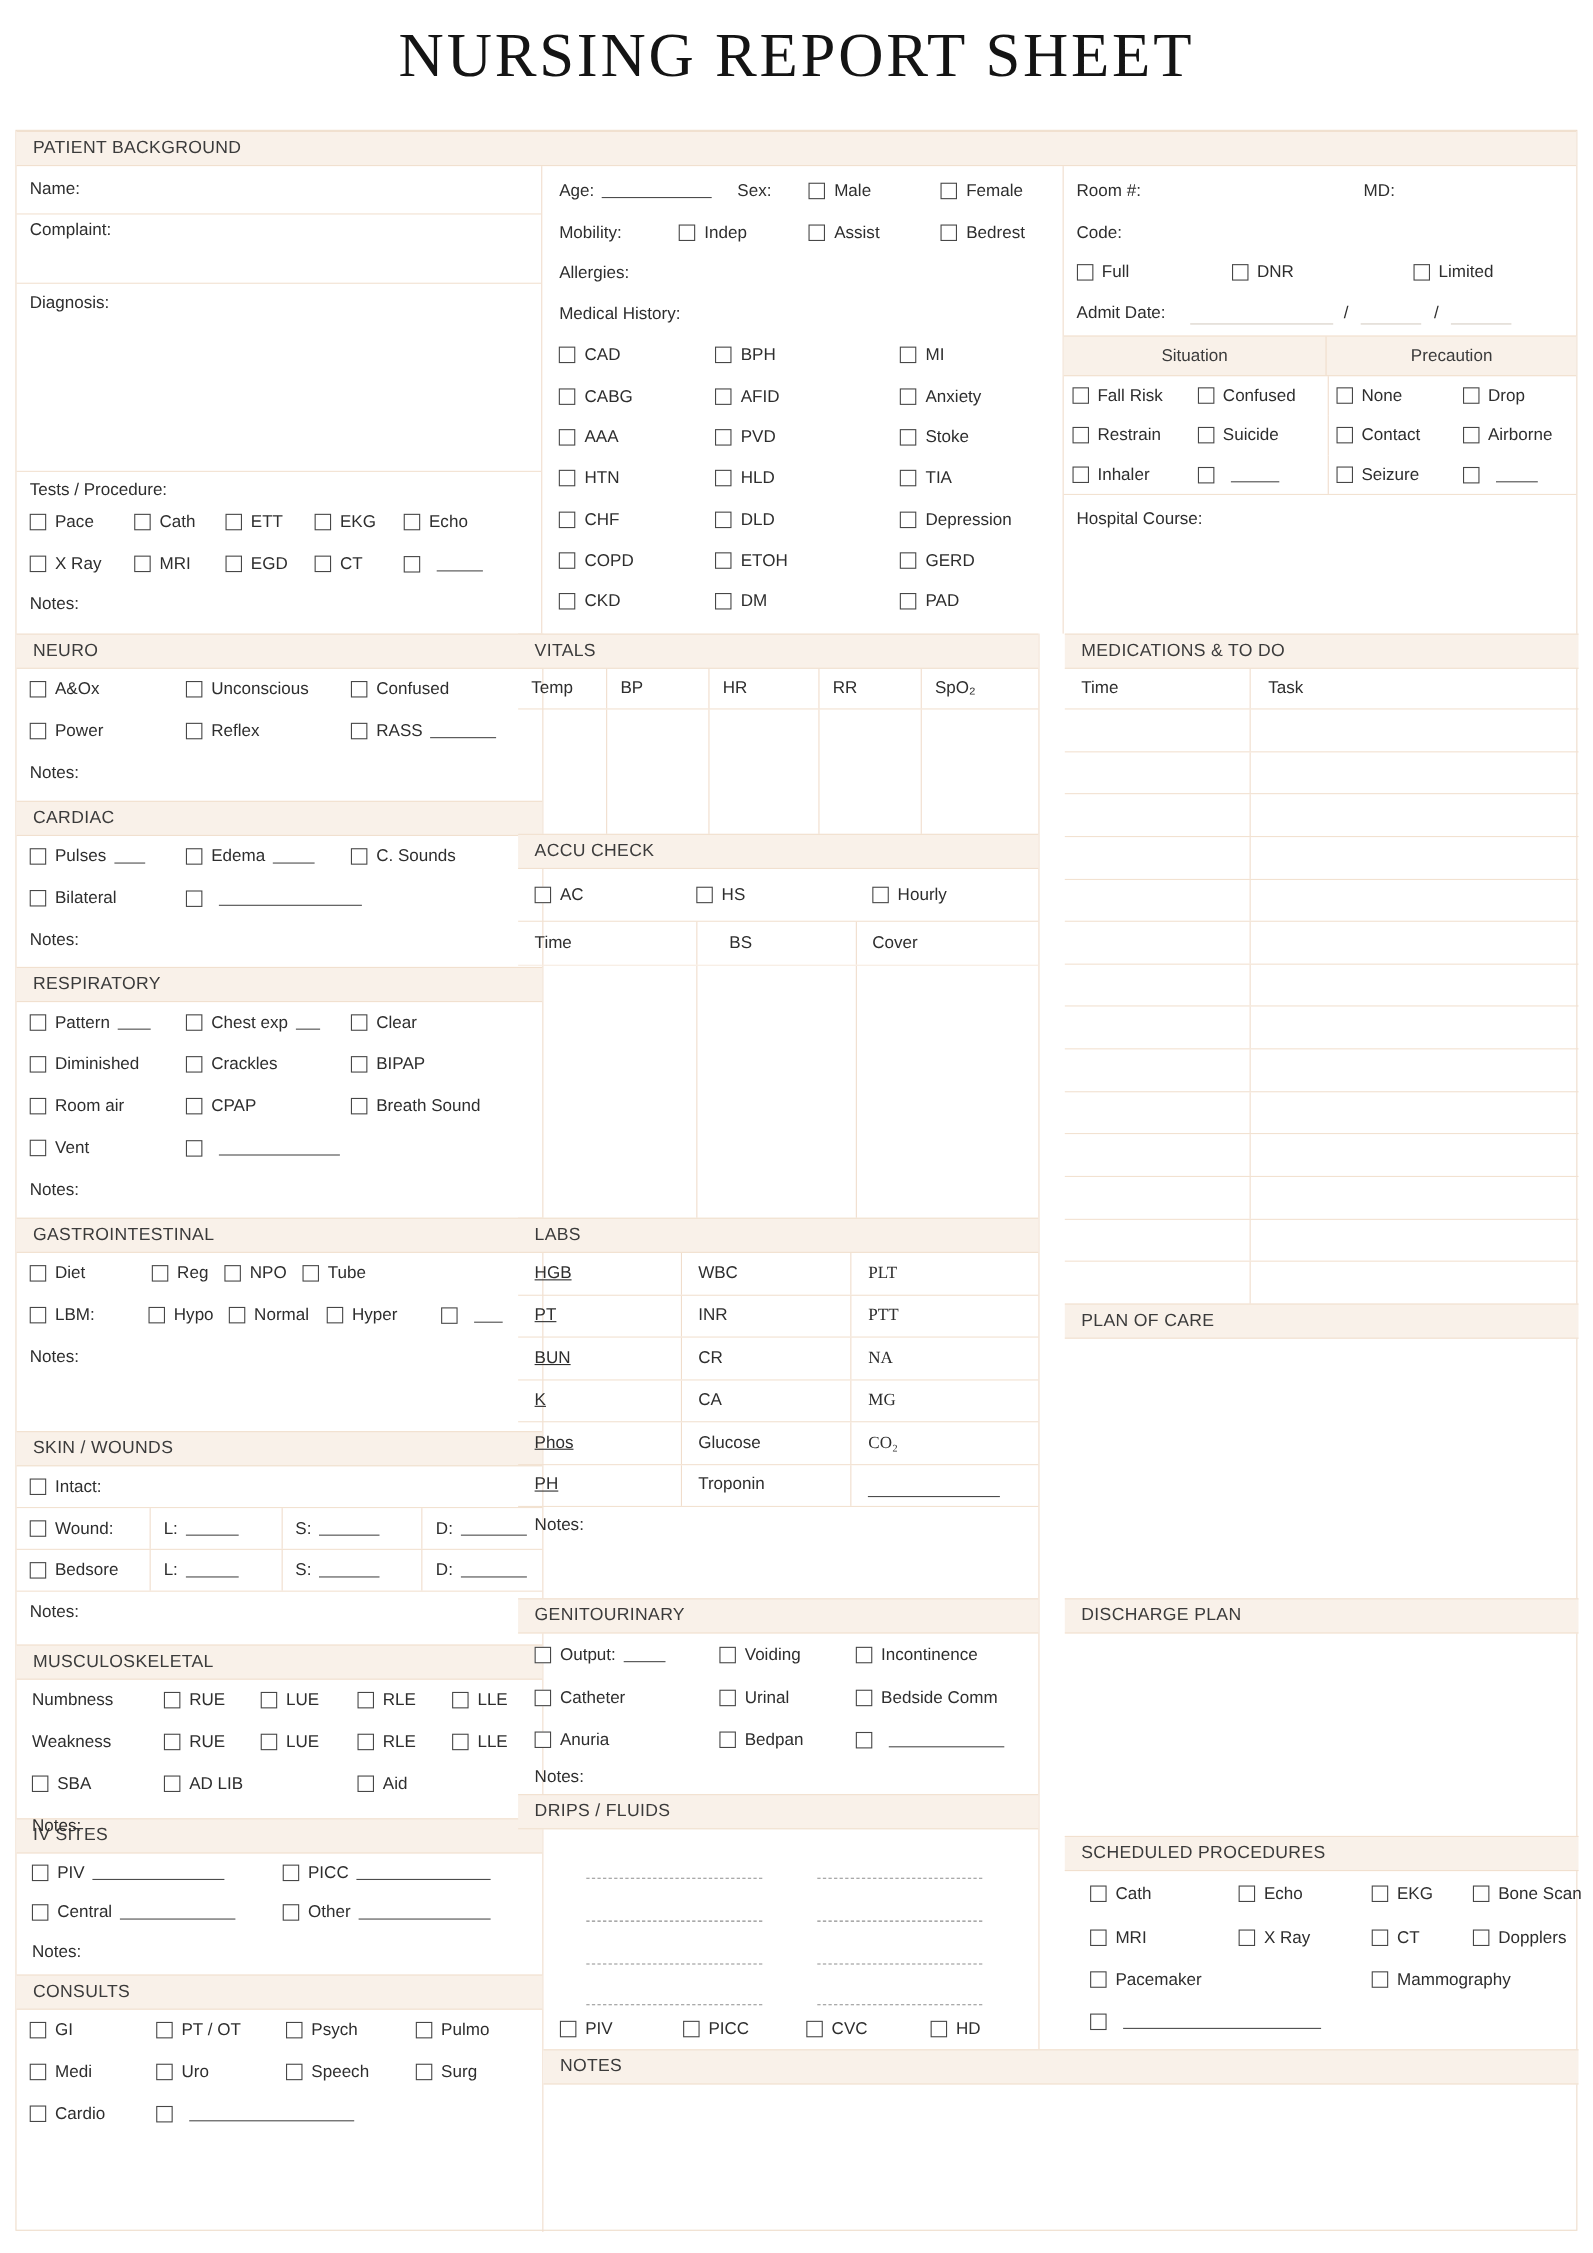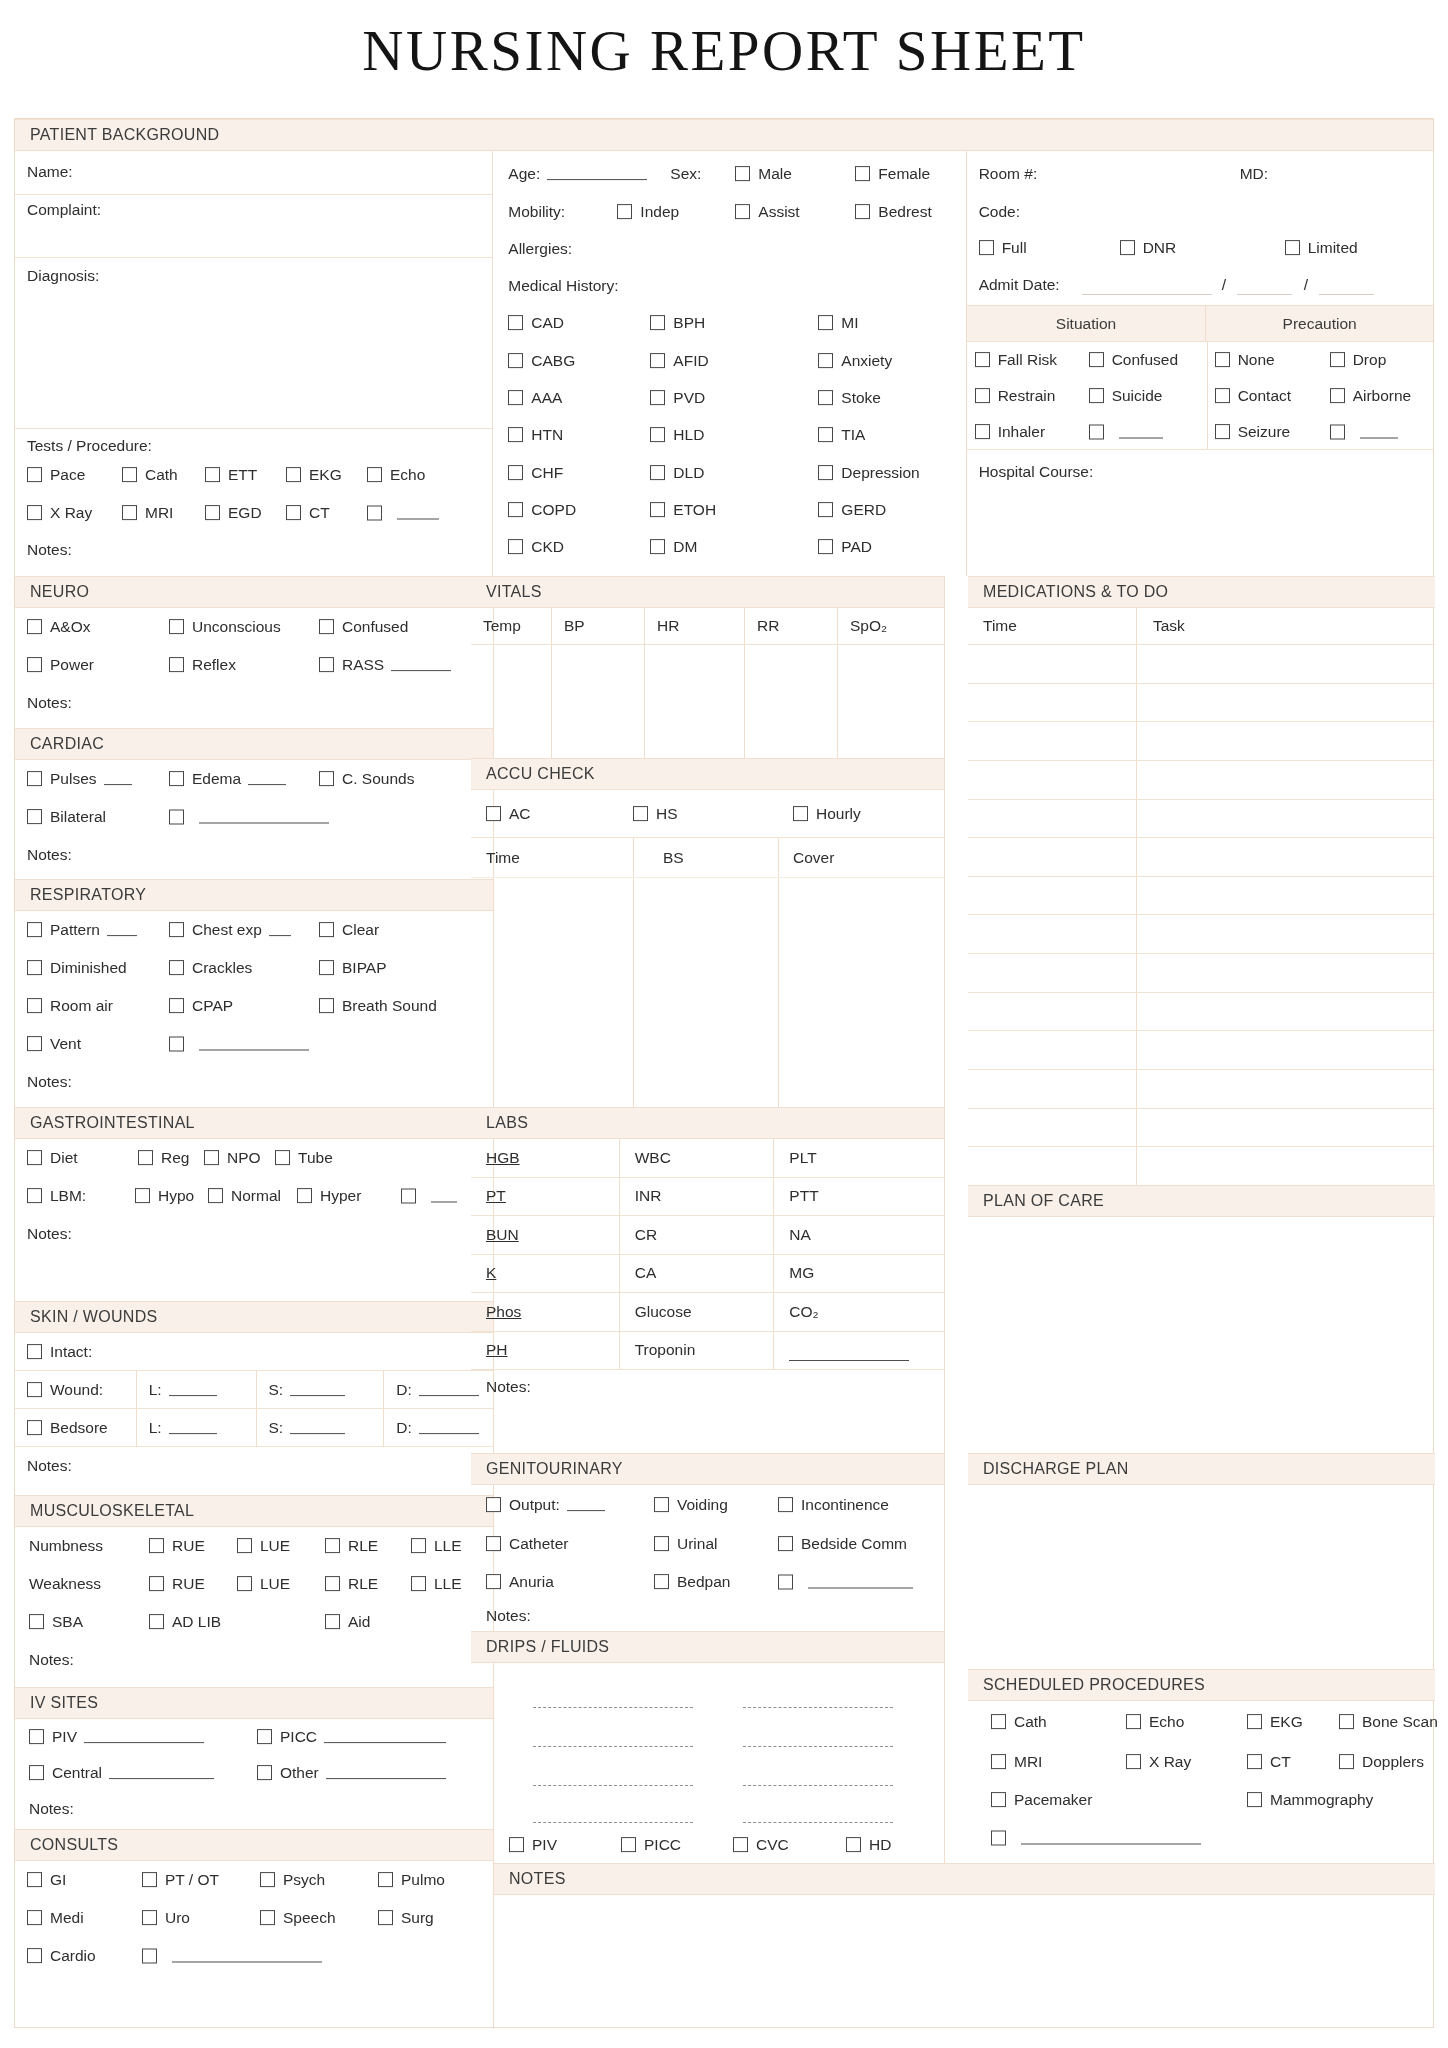--- a/index.html
+++ b/index.html
@@ -51,21 +51,21 @@
   
   .acc-div { position:relative; }
   .acc-div::before, .acc-div::after {
     content:""; position:absolute; top:0; bottom:0; width:0; border-left:1px solid #f0ddcc;
   }
   .acc-div::before { left:162px; } .acc-div::after { left:307px; }
   .ltable { display:flex; flex-direction:column; height:230px; }
   .lrow { flex:1; display:flex; border-bottom:1px solid #f2e2d1; }
   .lrow > div { display:flex; align-items:center; padding-left:15px; font-size:15.5px; border-left:1px solid #f0ddcc; }
   .lrow > div:first-child { border-left:none; }
-  .lc1 { width:148px;text-decoration:underline; } .lc2 { width:155px; } .lc3 { width:171px; }
+  .lc1 { width:148px;text-decoration:underline; } .lc2 { width:155px; } .lc3 { width:171px;font-family:Liberation Serif, serif; }
   
   .mhead { position:relative; height:37px; border-bottom:1px solid #f2e2d1; }
   .mhead::before, .mrow::before {
     content:""; position:absolute; left:168px; top:0; bottom:0; width:0; border-left:1px solid #f0ddcc;
   }
   .mrows { display:flex; flex-direction:column; height:540px; }
   .mrow { position:relative; flex:1; border-bottom:1px solid #f2e2d1; }
   
   .sp { position:absolute; left:0; right:0; top:154px; height:147px; }
   .sp-head { display:flex; height:37px; background:#f9f1e9; border-top:1px solid #f1e0cf; border-bottom:1px solid #f1e0cf; }
@@ -331,21 +331,21 @@
         <div style="width:110px">
             <span class="li u" style="left:12px; --w:60px">D:</span>
           </div>
       </div>
       <div class="row">
           <span class="li" style="left:12px">Notes:</span>
         </div>
     </div>
 
     <div class="bar">MUSCULOSKELETAL</div>
-    <div style="height:160px">
+    <div style="height:126px">
       <div class="row">
         <span class="li" style="left:14px">Numbness</span>
         <span class="ci" style="left:134px">RUE</span>
         <span class="ci" style="left:222px">LUE</span>
         <span class="ci" style="left:310px">RLE</span>
         <span class="ci" style="left:396px">LLE</span>
       </div>
       <div class="row">
         <span class="li" style="left:14px">Weakness</span>
         <span class="ci" style="left:134px">RUE</span>

